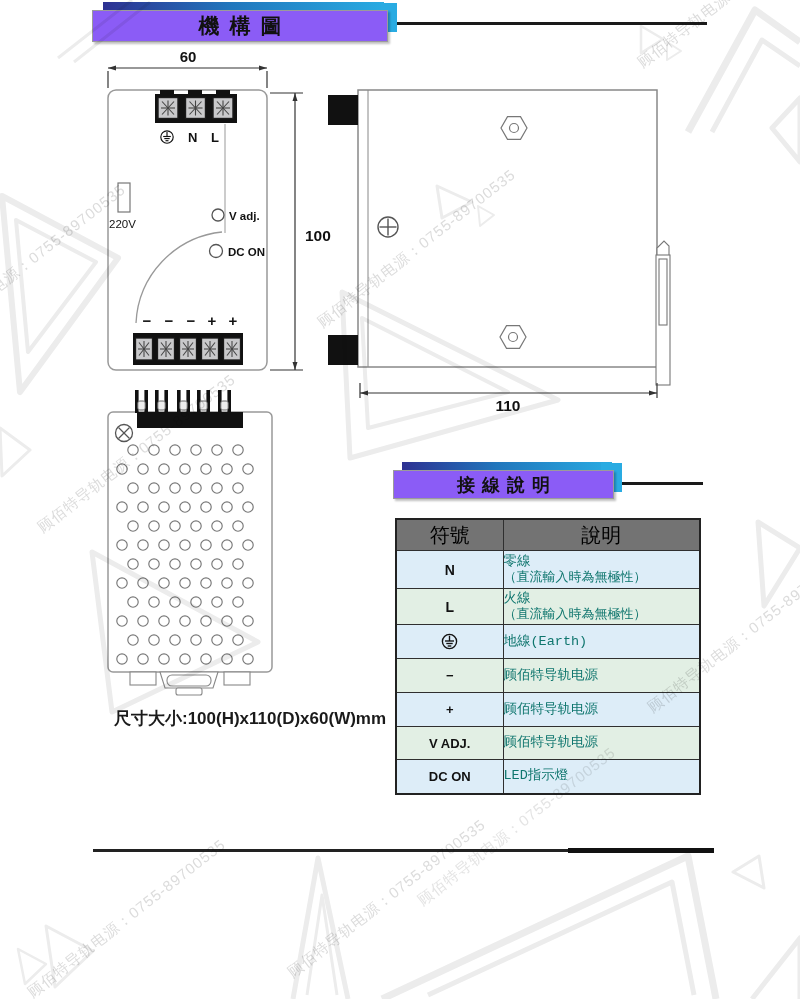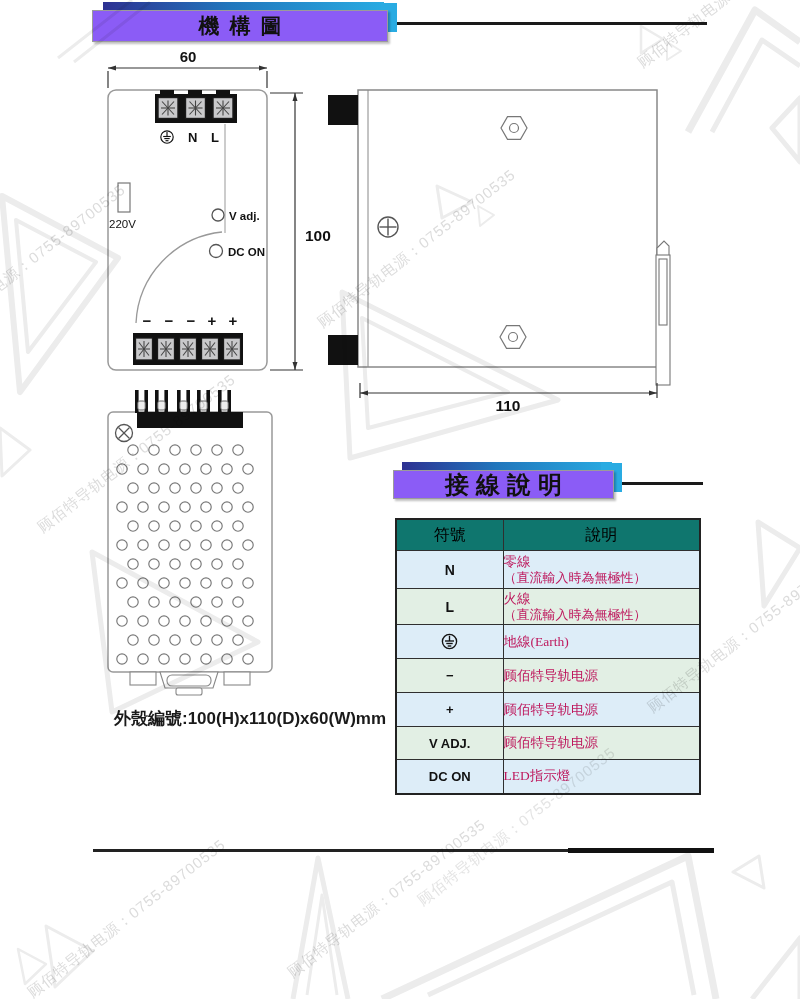--- a/index.html
+++ b/index.html
@@ -10,26 +10,26 @@
   .grad-bar{position:absolute;background:linear-gradient(90deg,#2e3192 0%,#2176bc 45%,#29abe2 100%);}
   .cyan-tab{position:absolute;background:#29abe2;}
   .gray-box{position:absolute;background:#8b5cf6;border:1px solid #9b9b9b;
             box-shadow:2px 2px 2px rgba(0,0,0,.25);display:flex;align-items:center;justify-content:center;}
   .banner-text{font-family:"DejaVu Serif",serif;font-weight:600;color:#111;}
   .bar-line{position:absolute;background:#1a1a1a;height:3px;}
   
   #wiring-table{position:absolute;left:395px;top:518px;z-index:20;}
   #wiring-table table{border-collapse:collapse;border:2px solid #222;width:306px;table-layout:fixed;}
   #wiring-table th,#wiring-table td{border:1px solid #2f2f2f;vertical-align:middle;padding:0;}
-  #wiring-table th{background:#0f766e;font-family:"DejaVu Serif",serif;font-weight:500;font-size:16px;height:30px;}
+  #wiring-table th{background:#737373;font-family:"DejaVu Serif",serif;font-weight:500;font-size:20px;height:30px;}
   .col-sym{width:107px;}
   .row-blue{background:#ddedf8;}
   .row-green{background:#e2efe4;}
   td.sym{text-align:center;font-weight:bold;font-size:13px;color:#111;}
-  td.desc{padding:2px 9px;font-family:Liberation Serif, serif;font-size:13.5px;color:#be185d;line-height:16px;}
+  td.desc{padding:2px 9px;font-family:Liberation Mono, monospace;font-size:13.5px;color:#0f766e;line-height:16px;}
   td.desc .l2{font-size:13px;}
   .sym-big{font-size:15px;}
   
   #case-notes{position:absolute;left:114px;top:706px;z-index:20;font-weight:bold;font-size:17px;
               color:#1a1a1a;line-height:25px;}
   #disclaimer{position:absolute;left:92px;top:820px;z-index:20;font-family:"DejaVu Serif",serif;
               font-weight:bold;font-size:16px;letter-spacing:3px;color:#c1272d;}
   .drawing{position:absolute;z-index:10;}
   
   #wm-layer{position:absolute;left:0;top:0;width:800px;height:999px;z-index:30;pointer-events:none;
@@ -283,21 +283,21 @@
       <rect x="124" y="287" width="26" height="13"></rect>
       <path d="M60,287 L118,287 L113,303 L65,303 Z"></path>
       <rect x="67" y="290" width="44" height="11" rx="5"></rect>
       <rect x="76" y="303" width="26" height="7" rx="2"></rect>
     </g>
   </svg>
 
   <div class="grad-bar" style="left:402px;top:462px;width:210px;height:9px;"></div>
   <div class="cyan-tab" style="left:601px;top:463px;width:21px;height:29px;"></div>
   <div class="gray-box" style="left:393px;top:470px;width:219px;height:27px;z-index:20;">
-    <span class="banner-text" style="font-size:24px;letter-spacing:7px;padding-left:7px;font-family:Liberation Mono, monospace;">接線說明</span>
+    <span class="banner-text" style="font-size:18px;letter-spacing:7px;padding-left:7px;font-family:Liberation Mono, monospace;">接線說明</span>
   </div>
   <div class="bar-line" style="left:622px;top:482px;width:81px;"></div>
 
   <div id="wiring-table">
     <table>
       <colgroup>
           <col class="col-sym">
           <col>
         </colgroup>
       <thead>
@@ -349,21 +349,21 @@
         </tr>
         <tr class="row-blue" style="height:34px;">
           <td class="sym">DC ON</td>
           <td class="desc">LED指示燈</td>
         </tr>
       </tbody>
     </table>
   </div>
 
   <div id="case-notes">
-    <div>外殼編號:100(H)x110(D)x60(W)mm</div>
+    <div>尺寸大小:100(H)x110(D)x60(W)mm</div>
   </div>
 
   <div class="abs" style="left:93px;top:849px;width:620px;height:3px;background:#222;z-index:20;"></div>
   <div class="abs" style="left:568px;top:848px;width:146px;height:5px;background:#111;z-index:20;"></div>
 
   <svg id="wm-layer" viewBox="0 0 800 999">
     <g fill="none" stroke="#ececec" stroke-linejoin="round">
       <path d="M688,132 L755,10 L800,42" stroke-width="7"></path>
       <path d="M712,132 L762,40 L800,66" stroke-width="5"></path>
       <path d="M641,26 L663,39 L641,53 Z" stroke-width="2.5"></path>

